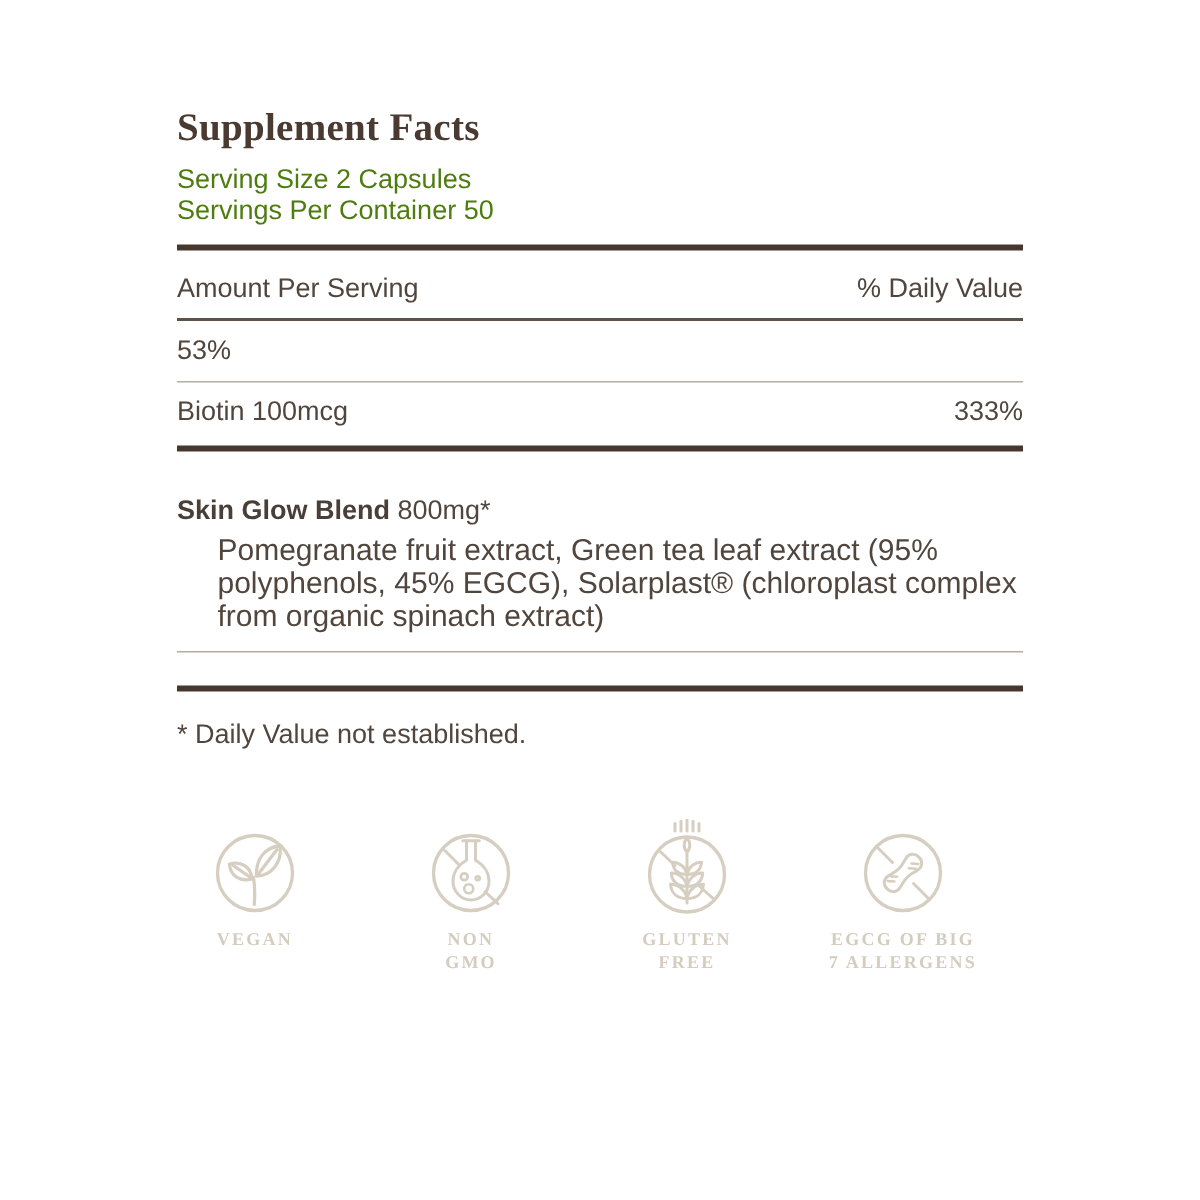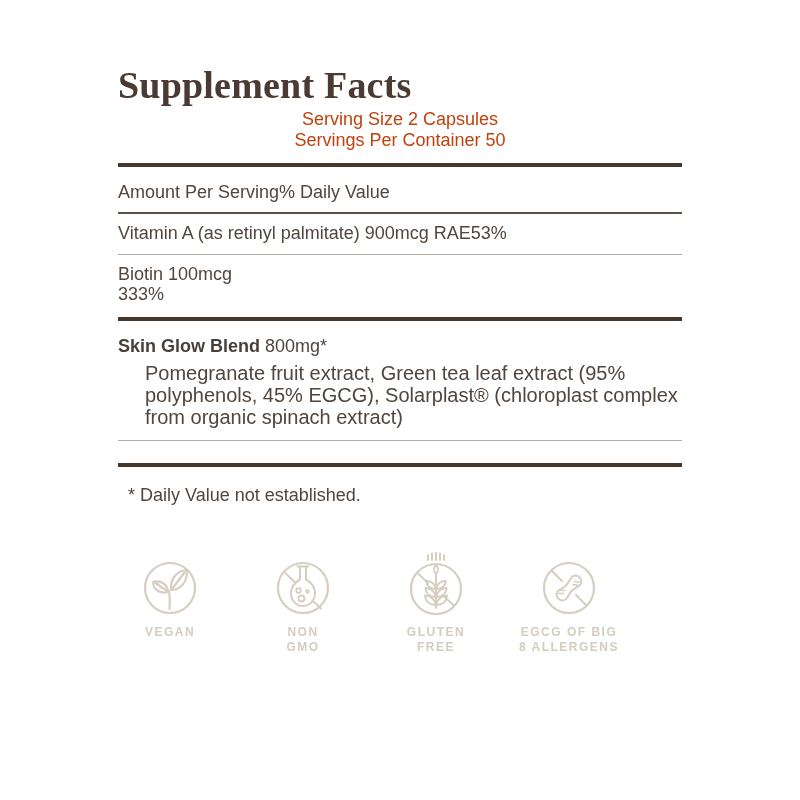--- a/index.html
+++ b/index.html
@@ -4,51 +4,51 @@
 <style>
   html,body{margin:0;padding:0;}
   body{
     width:800px;height:800px;background:#ffffff;overflow:hidden;
     font-family:"Liberation Sans",sans-serif;color:#51463e;
   }
   .label{width:564px;margin:68px auto 0 auto;}
 
   .title{
     font-family:"Liberation Serif",serif;font-weight:bold;
-    font-size:38px;line-height:34px;color:#4a3a31;margin:0;
+    font-size:26px;line-height:34px;color:#4a3a31;margin:0;
     letter-spacing:0.2px;
   }
-  .serving-line{font-size:18px;line-height:21px;color:#c2410c;text-align:center;}
+  .serving-line{font-size:18px;line-height:21px;color:#4d7c0f;}
   .serving-group{margin-top:7px;}
 
   .rule{width:100%;}
   .rule.thick{height:4px;background:#47382f;}
   .rule.dark{height:2px;background:#5d524a;}
   .rule.light{height:1px;background:#b5aca3;}
 
   .r1{margin-top:12px;}
-  .row{display:flex;justify-content:flex-start;align-items:baseline;font-size:18px;line-height:20px;}
+  .row{display:flex;justify-content:space-between;align-items:baseline;font-size:18px;line-height:20px;gap:46px;}
   .header-row{padding:15px 0 10px 0;}
   .nutrient-row-a{padding:9px 0 11px 0;}
-  .nutrient-row-b{padding:9px 0 13px 0;flex-direction:column;}
+  .nutrient-row-b{padding:9px 0 13px 0;}
 
-  .blend{margin-top:14px;}
+  .blend{margin-top:28px;}
   .blend-head{font-size:18px;line-height:22px;}
   .blend-name{font-weight:bold;color:#4a3f38;}
   .blend-amount{margin-left:5px;}
   .ingredients{
     margin:5px 0 0 0;padding:0 0 0 27px;
     font-size:20px;line-height:22px;
   }
   .sep{margin-top:12px;}
   .r3{margin-top:22px;}
-  .footnote{margin:17px 0 0 10px;font-size:18px;line-height:22px;}
+  .footnote{margin:17px 0 0 0;font-size:18px;line-height:22px;}
 
   .badges{
-    display:flex;gap:29px;margin-top:46px;
+    display:flex;gap:40px;margin-top:46px;font-family:Liberation Serif, serif;
   }
   .badge{width:104px;display:flex;flex-direction:column;align-items:center;}
   .badge-icon-box{height:64px;display:flex;align-items:flex-end;justify-content:center;}
   .badge-label{
     margin-top:9px;text-align:center;
     font-size:12px;font-weight:bold;letter-spacing:1.5px;line-height:15px;
     color:#d4cdbf;
   }
   svg{display:block;}
 </style>
@@ -67,21 +67,20 @@
   <div class="rule thick r1"></div>
 
   <div class="row header-row">
     <span>Amount Per Serving</span>
     <span>% Daily Value</span>
   </div>
 
   <div class="rule dark"></div>
 
   <div class="row nutrient-row-a">
-    <span>Vitamin A (as retinyl palmitate) 900mcg RAE</span>
     <span>53%</span>
   </div>
 
   <div class="rule light"></div>
 
   <div class="row nutrient-row-b">
     <span>Biotin 100mcg</span>
     <span>333%</span>
   </div>
 
@@ -176,18 +175,18 @@
             <path d="M13 28 C13 24 16 21.5 20 22.5 C23.5 23.4 25 24 28 24 C31 24 32.5 23.4 36 22.5 C40 21.5 43 24 43 28 C43 32 40 34.5 36 33.5 C32.5 32.6 31 32 28 32 C25 32 23.5 32.6 20 33.5 C16 34.5 13 32 13 28 Z" stroke-width="2"></path>
             <path d="M17 24.5 L20 28" stroke-width="1.6"></path>
             <path d="M20.5 23.5 L23.5 27" stroke-width="1.6"></path>
             <path d="M33 28.5 L36 32" stroke-width="1.6"></path>
             <path d="M36.5 27.5 L39.5 31" stroke-width="1.6"></path>
           </g>
         </svg>
       </div>
       <div class="badge-label">
         <div>EGCG OF BIG</div>
-        <div>8 ALLERGENS</div>
+        <div>7 ALLERGENS</div>
       </div>
     </div>
 
   </div>
 </div>
 
 </body></html>

